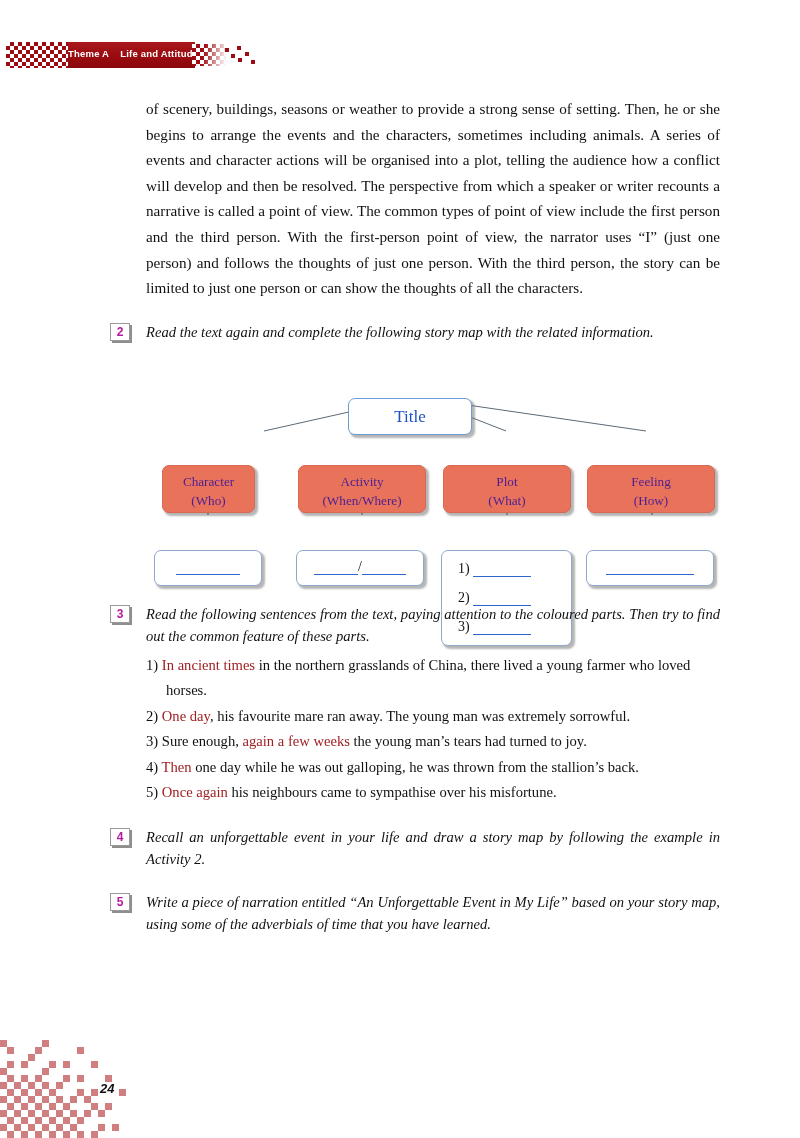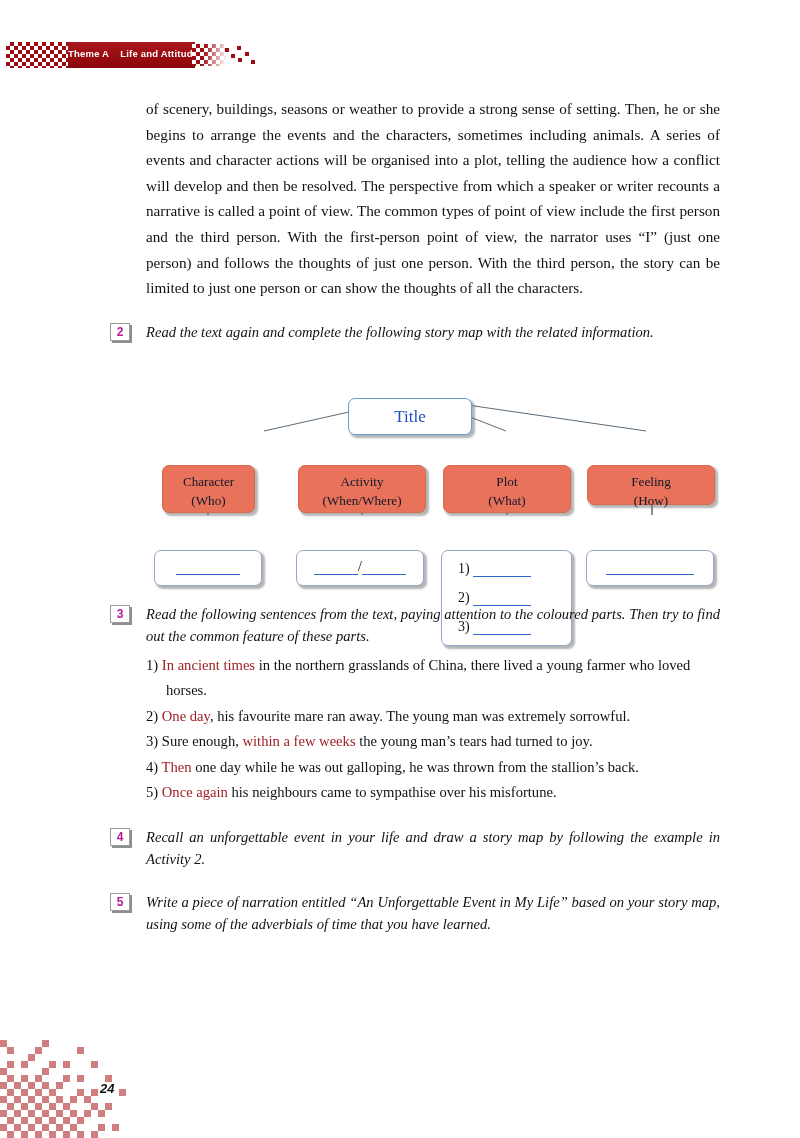--- a/index.html
+++ b/index.html
@@ -134,21 +134,21 @@
   .node-title {
     background: #ffffff;
     border: 1.4px solid #6b9bd2;
     color: #1f4fc4;
     font-size: 17px;
     line-height: 36px;
   }
   .node-cat {
     background: #e8735a;
     border: 1px solid #d8684f;
-    color: #0f172a;
+    color: #4c1d95;
     font-size: 13.2px;
     padding-top: 6px;
     line-height: 19px;
   }
   .node-ans {
     background: #ffffff;
     border: 1.2px solid #8fa9cb;
   }
   .blank {
     display: inline-block;
@@ -262,21 +262,21 @@
       <div>(Who)</div>
     </div>
     <div class="node node-cat" style="left:152px; top:72px; width:128px; height:48px;">
       <div>Activity</div>
       <div>(When/Where)</div>
     </div>
     <div class="node node-cat" style="left:297px; top:72px; width:128px; height:48px;">
       <div>Plot</div>
       <div>(What)</div>
     </div>
-    <div class="node node-cat" style="left:441px; top:72px; width:128px; height:40px;">
+    <div class="node node-cat" style="left:441px; top:72px; width:128px; height:48px;">
       <div>Feeling</div>
       <div>(How)</div>
     </div>
 
     <div class="node node-ans" style="left:8px; top:157px; width:108px; height:36px;">
       <div class="ans-center">
         <span class="blank" style="width:64px;"></span>
       </div>
     </div>
 
@@ -319,21 +319,21 @@
     <p class="sent">
       <span class="num">1)</span>
       <span></span><span class="hl">In ancient times</span><span> in the northern grasslands of China, there lived a young farmer who loved horses.</span>
     </p>
     <p class="sent">
       <span class="num">2)</span>
       <span></span><span class="hl">One day</span><span>, his favourite mare ran away. The young man was extremely sorrowful.</span>
     </p>
     <p class="sent">
       <span class="num">3)</span>
-      <span>Sure enough, </span><span class="hl">within a few weeks</span><span> the young man’s tears had turned to joy.</span>
+      <span>Sure enough, </span><span class="hl">again a few weeks</span><span> the young man’s tears had turned to joy.</span>
     </p>
     <p class="sent">
       <span class="num">4)</span>
       <span></span><span class="hl">Then</span><span> one day while he was out galloping, he was thrown from the stallion’s back.</span>
     </p>
     <p class="sent">
       <span class="num">5)</span>
       <span></span><span class="hl">Once again</span><span> his neighbours came to sympathise over his misfortune.</span>
     </p>
   </div>

